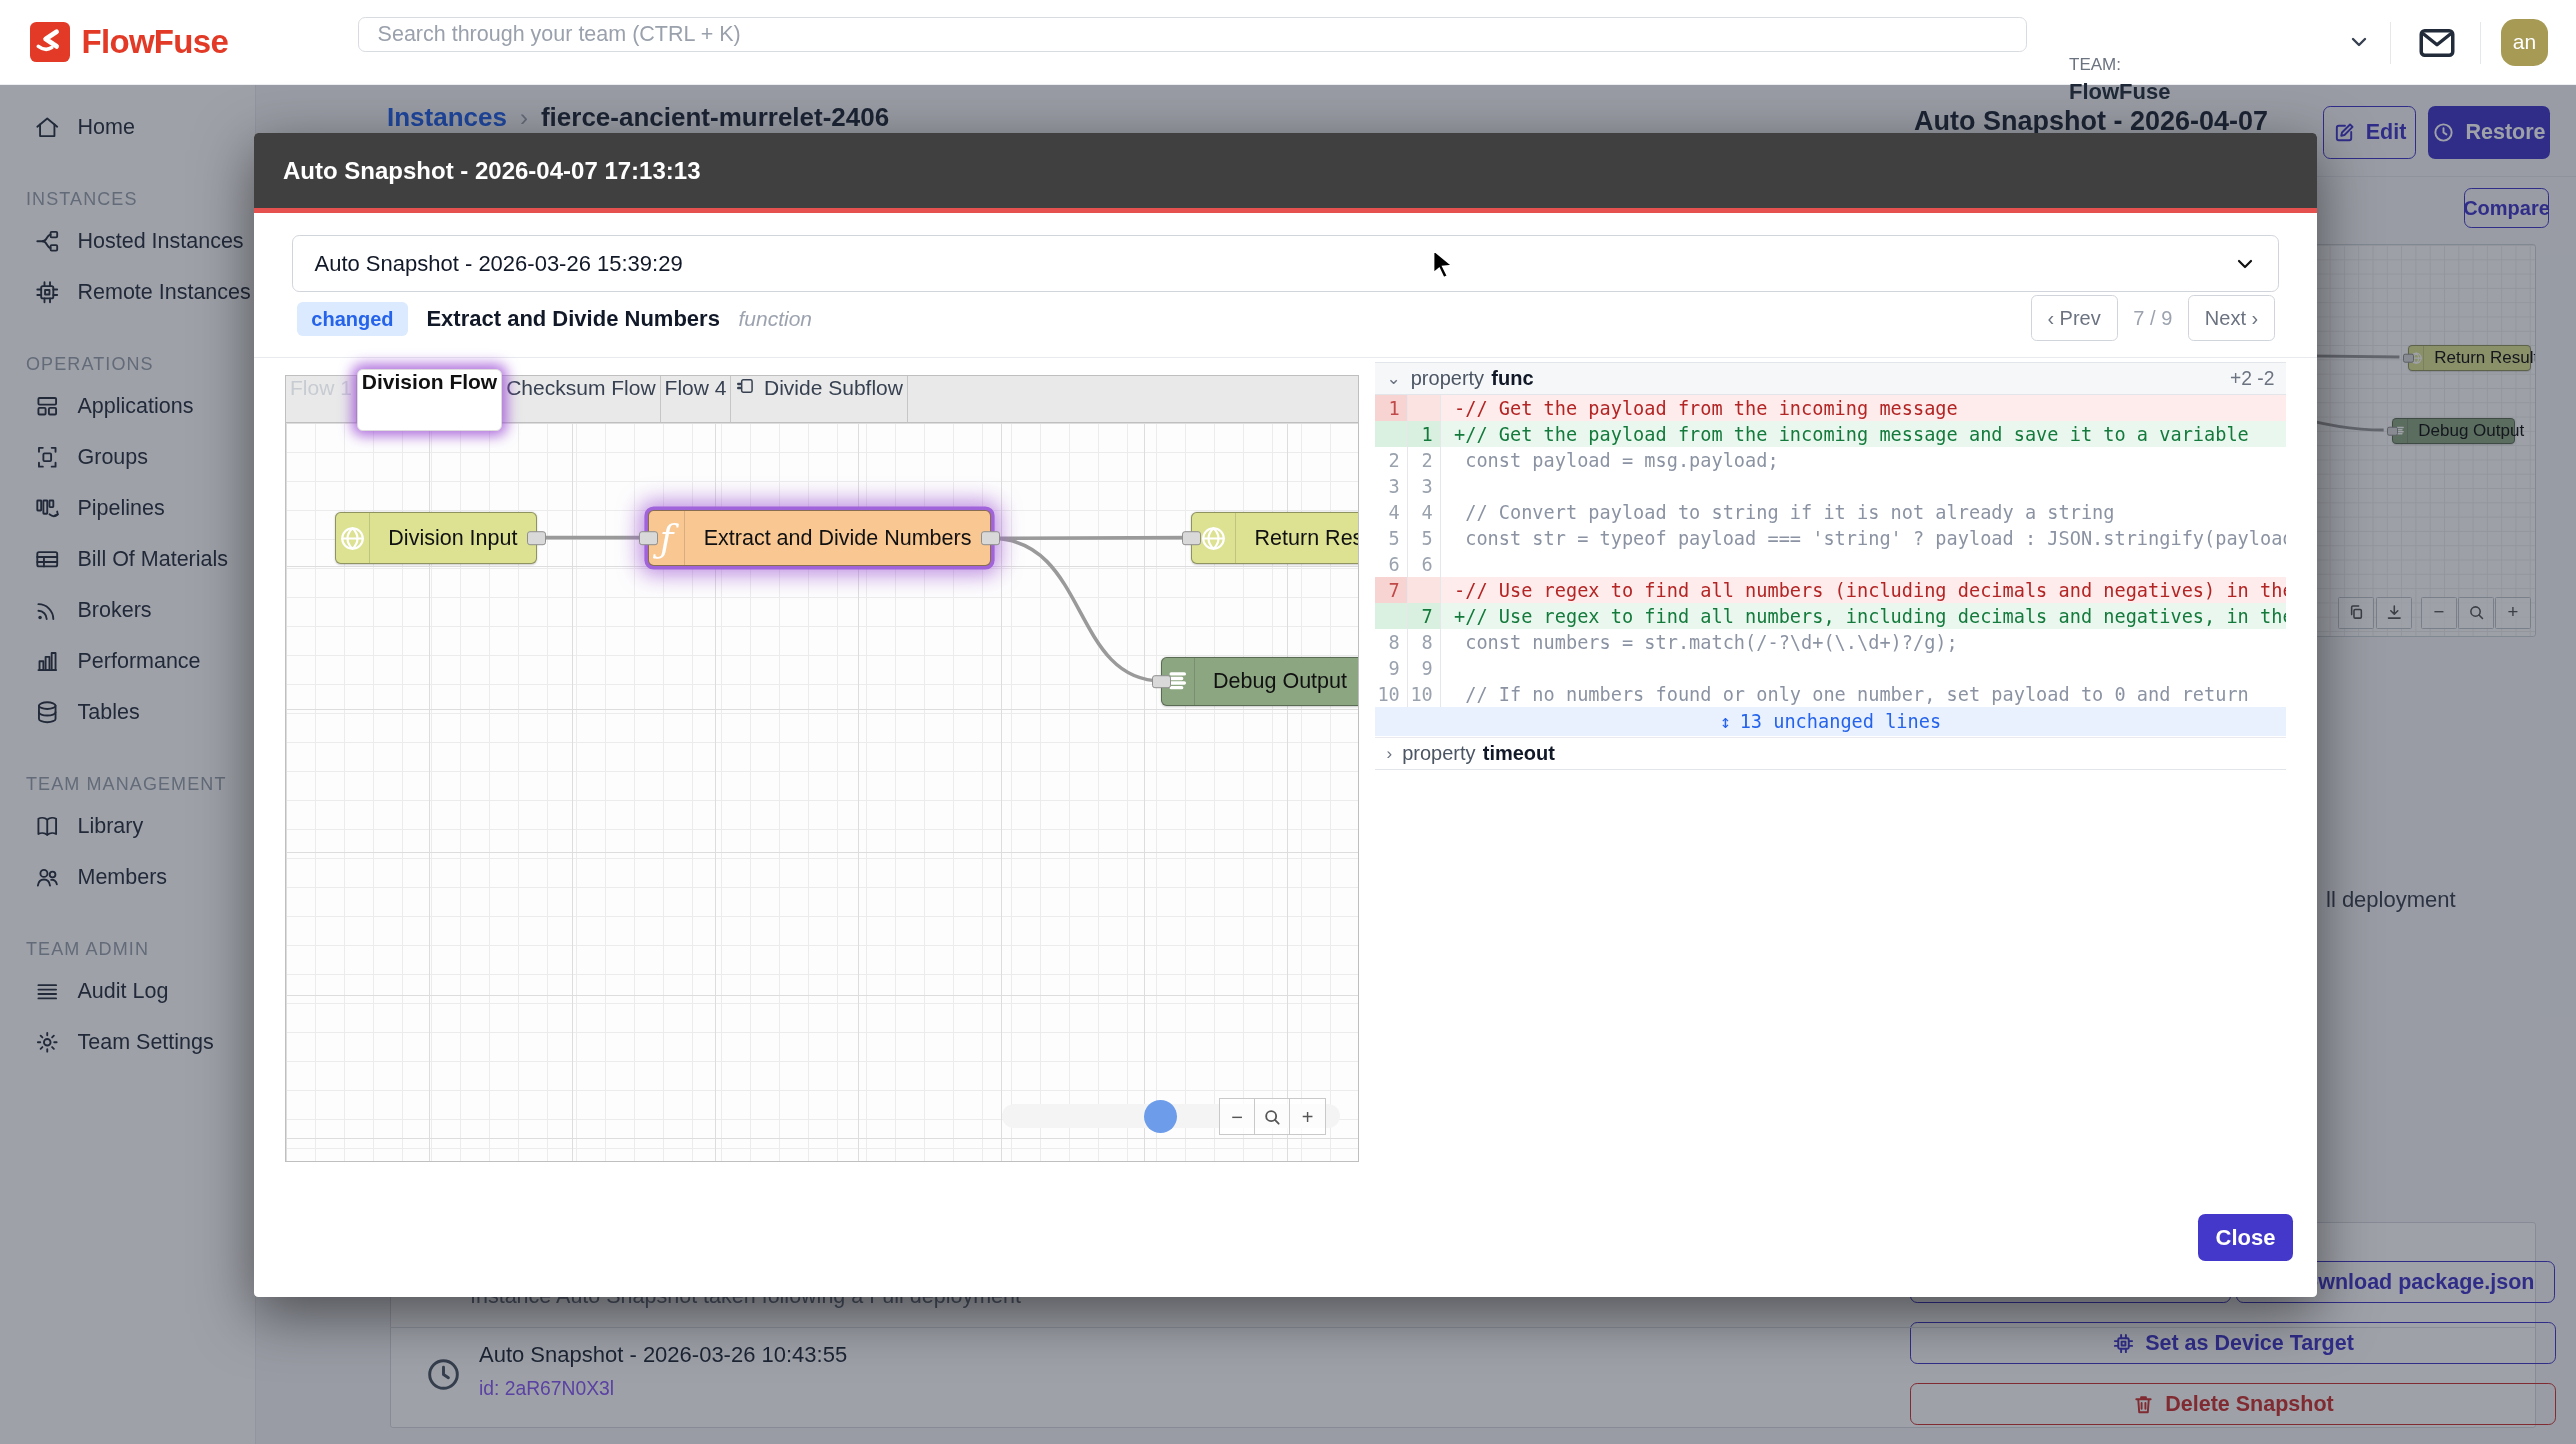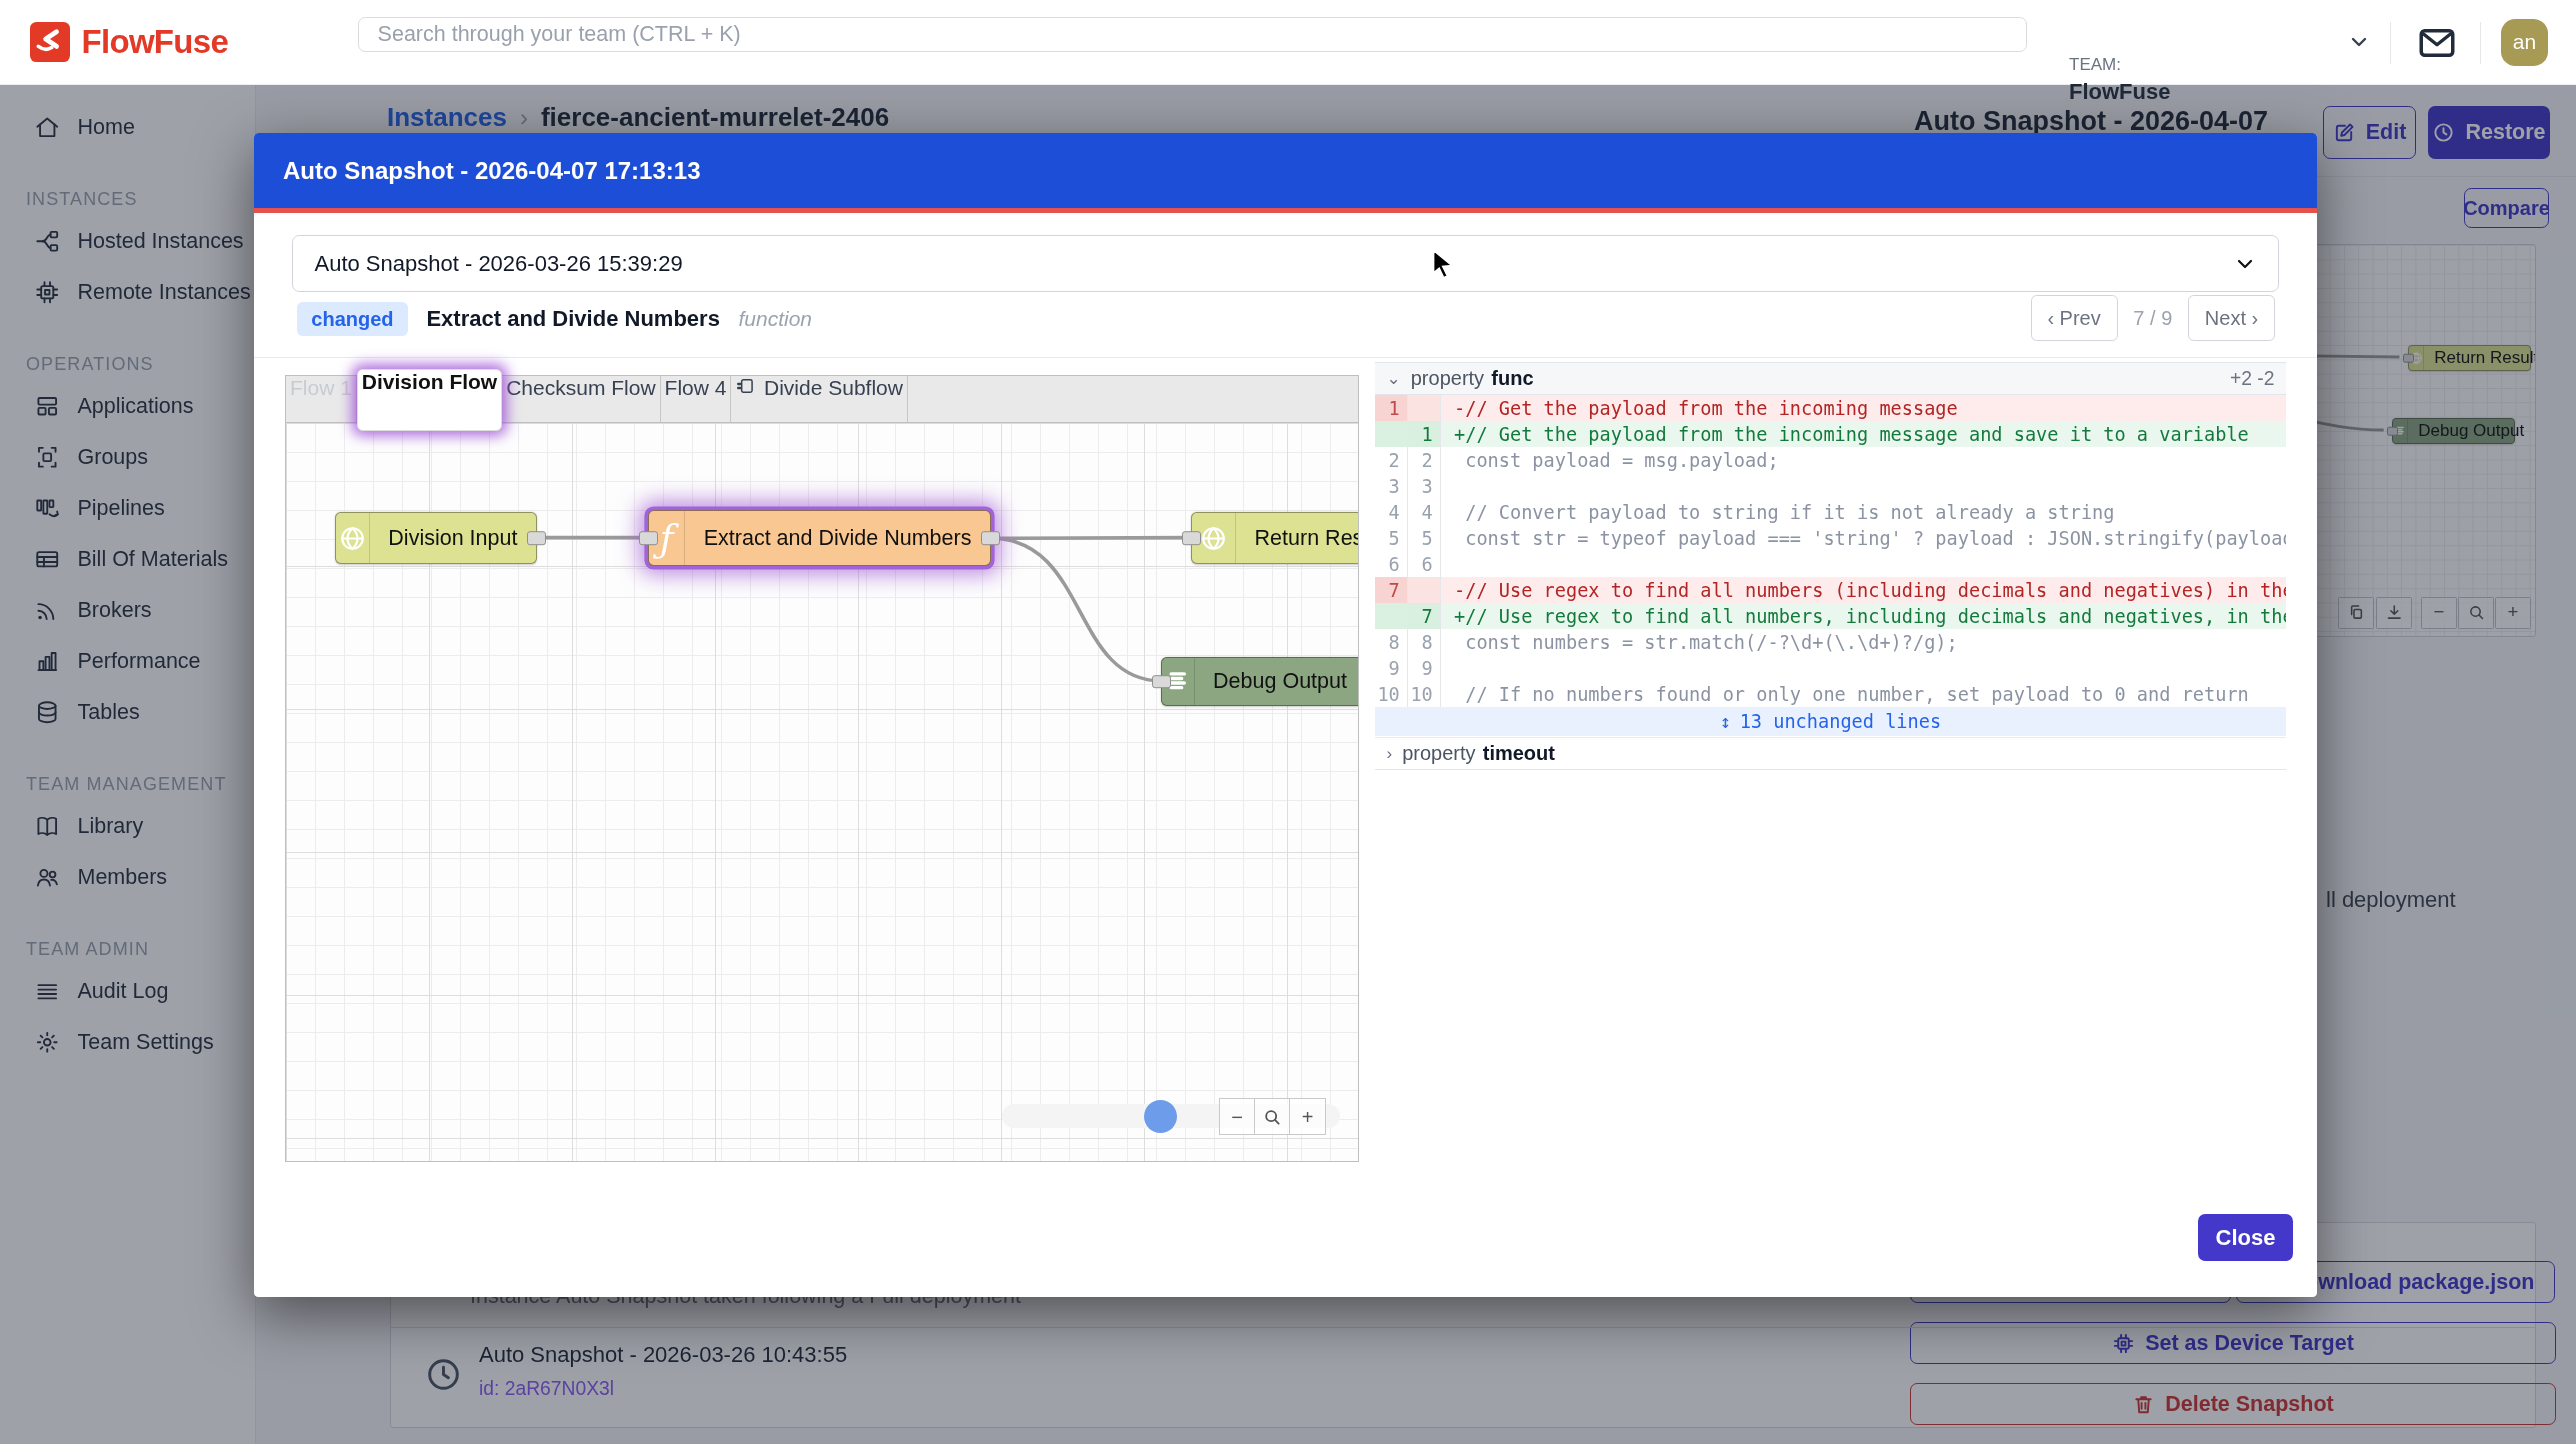--- a/index.html
+++ b/index.html
@@ -62,21 +62,21 @@
   #history-clock { position:absolute; left:424px; top:1355px; color:#4b5563; }
   #history-title { position:absolute; left:479px; top:1342px; font-size:22px; color:#1f2937; white-space:nowrap; }
   #history-id { position:absolute; left:479px; top:1378px; font-size:19.3px; color:#8b5cf6; white-space:nowrap; }
   .bg-action { position:absolute; height:42px; font-size:21.5px; }
 
   
   #overlay { position:absolute; left:0; top:85px; right:0; bottom:0; background:rgba(23,32,48,.42); z-index:50; }
 
   
   #modal { position:absolute; left:254px; top:133px; width:2063px; height:1164px; background:#fff; border-radius:4.3px; box-shadow:0 17px 57px rgba(0,0,0,.5); z-index:100; }
-  #modal-header { position:absolute; left:0; top:0; width:100%; height:75px; background:#1d4ed8; border-radius:4.3px 4.3px 0 0; display:flex; align-items:center; padding-left:29px; }
+  #modal-header { position:absolute; left:0; top:0; width:100%; height:75px; background:#404040; border-radius:4.3px 4.3px 0 0; display:flex; align-items:center; padding-left:29px; }
   #modal-title { color:#fff; font-size:24px; font-weight:bold; }
   #modal-redbar { position:absolute; left:0; top:75px; width:100%; height:5px; background:#e4514f; }
   #snapshot-select { position:absolute; left:38px; top:102px; width:1987px; height:57px; border:1.4px solid #d1d5db; border-radius:7.2px; display:flex; align-items:center; padding:0 21.5px; font-size:22px; color:#111827; cursor:pointer; }
   #snapshot-select .chev { margin-left:auto; color:#111; }
   #change-row { position:absolute; left:43px; top:169px; display:flex; align-items:center; gap:18.6px; }
   #change-badge { background:#dbeafe; color:#2563eb; font-size:20px; font-weight:600; padding:5.7px 14.3px; border-radius:5.7px; }
   #change-node-name { font-size:22px; font-weight:bold; color:#111827; white-space:nowrap; }
   #change-node-type { font-size:21px; font-style:italic; color:#9ca3af; }
   #pager { position:absolute; right:42px; top:162px; display:flex; align-items:center; gap:15.8px; }
   .pager-btn { border:1.4px solid #d1d5db; border-radius:5.7px; height:46px; padding:0 15.8px; display:flex; align-items:center; font-size:20px; color:#6b7280; background:#fff; cursor:pointer; white-space:nowrap; }

